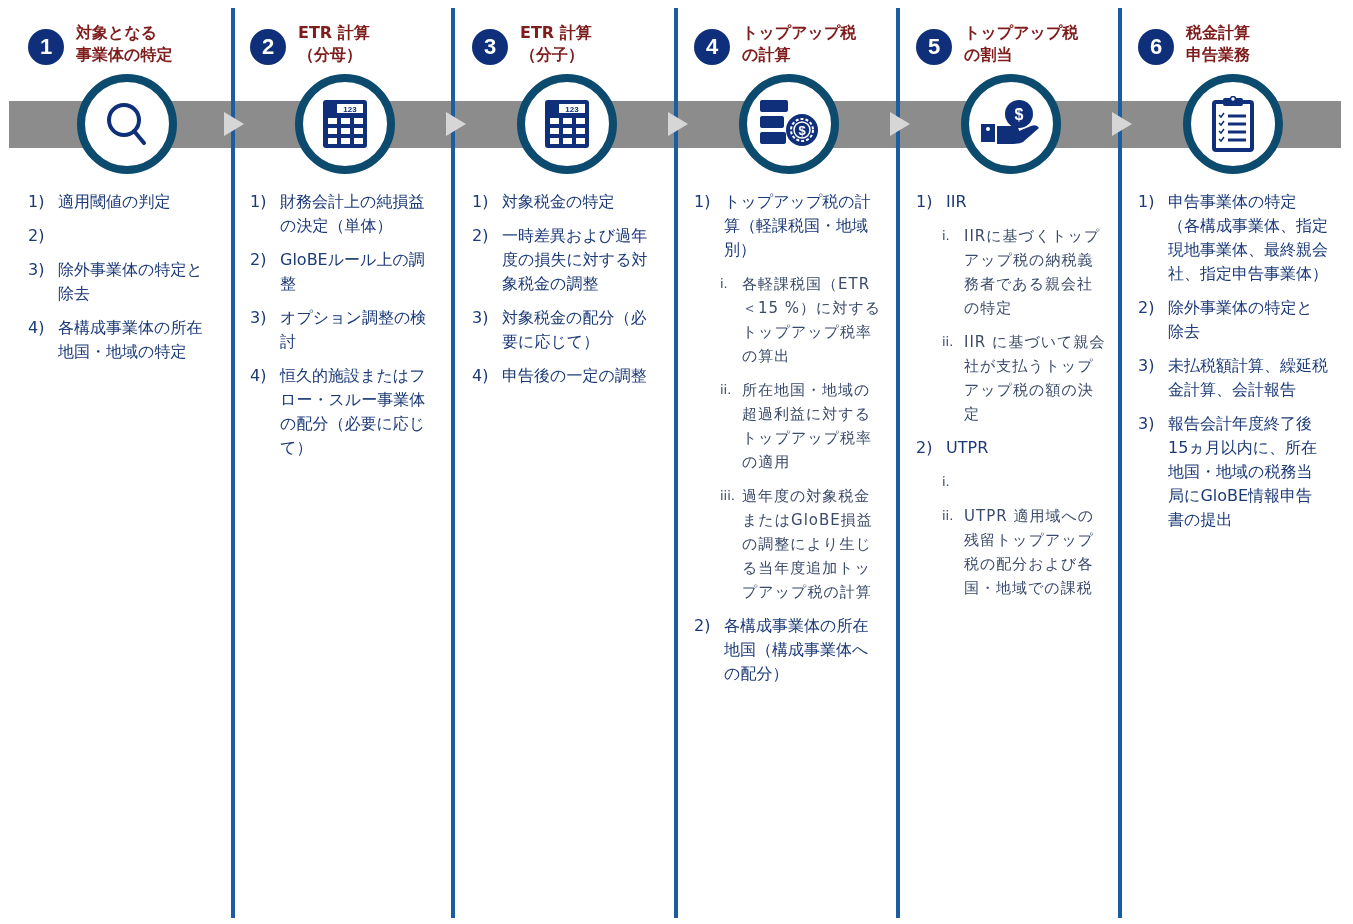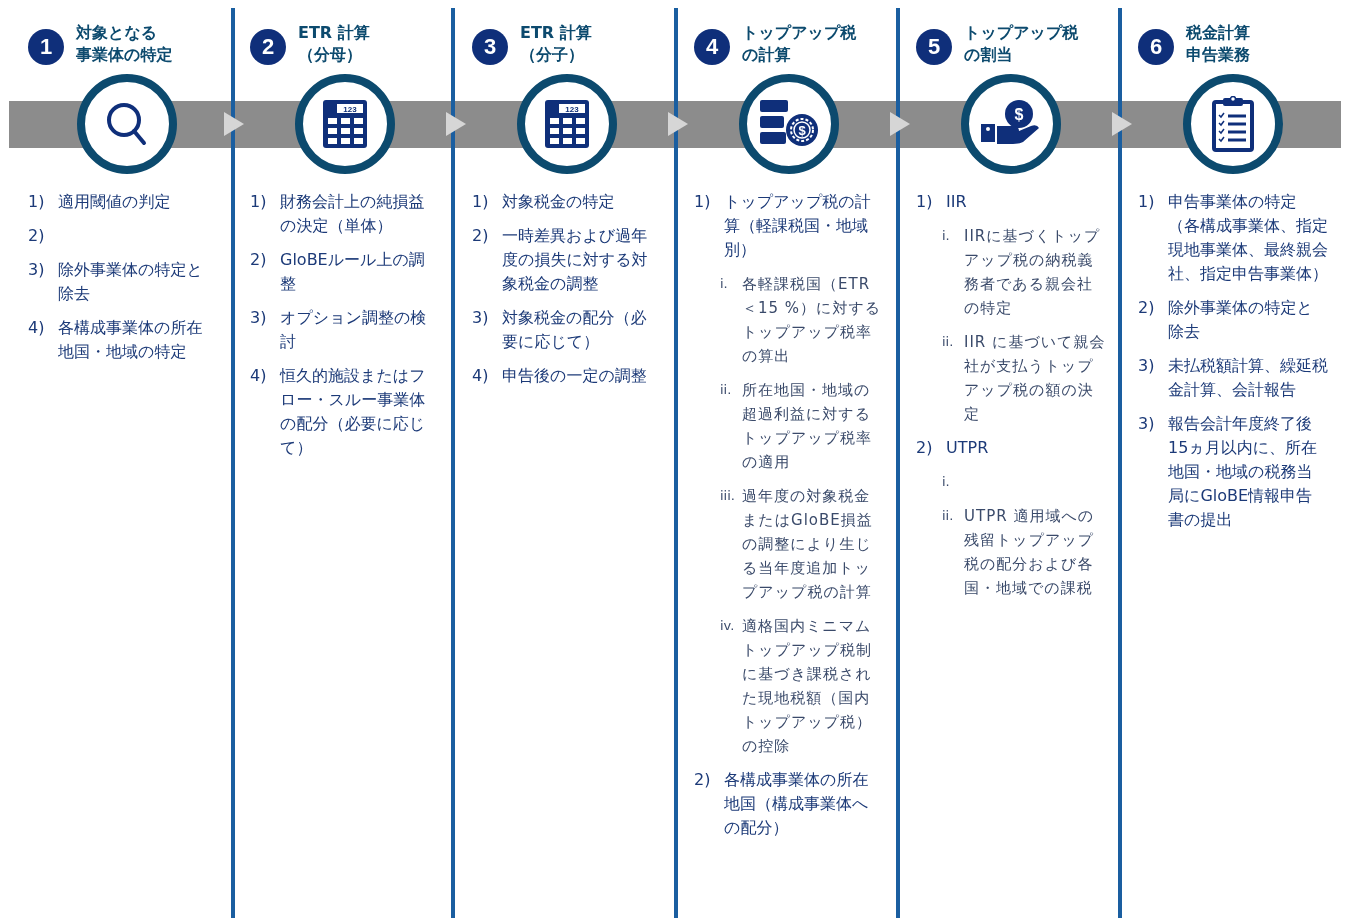--- a/index.html
+++ b/index.html
@@ -4,21 +4,21 @@
 <style>
   * { box-sizing: border-box; margin: 0; padding: 0; }
   html, body { width: 1353px; height: 924px; background: #ffffff; overflow: hidden; }
   body { position: relative; font-family: "DejaVu Sans", "Liberation Sans", sans-serif; color: #1c3a78; }
   .band { position: absolute; left: 9px; top: 101px; width: 1332px; height: 47px; background: #8c8c8c; }
   .divider { position: absolute; top: 8px; width: 4px; height: 910px; background: #1a5ea0; }
   .arrow { position: absolute; top: 112px; width: 0; height: 0; border-top: 12px solid transparent; border-bottom: 12px solid transparent; border-left: 20px solid #d6d6d6; }
   .step { position: absolute; top: 0; height: 924px; }
   .step-head { position: absolute; top: 22px; left: 0; display: flex; align-items: flex-start; }
   .num { width: 36px; height: 36px; border-radius: 50%; background: #0f2f7a; color: #fff; font-weight: bold; font-size: 22px; display: flex; align-items: center; justify-content: center; margin-top: 7px; font-family: "Liberation Sans", sans-serif; }
-  .title { margin-left: 12px; font-size: 16px; font-weight: bold; line-height: 22px; color: #0c4a6e; white-space: pre-line; }
+  .title { margin-left: 12px; font-size: 16px; font-weight: bold; line-height: 22px; color: #7f1d1d; white-space: pre-line; }
   .icon-circle { position: absolute; top: 74px; width: 100px; height: 100px; border-radius: 50%; background: #fff; border: 8px solid #0c4a6e; display: flex; align-items: center; justify-content: center; }
   .items { position: absolute; top: 190px; font-size: 16px; line-height: 24px; color: #1c3a78; }
   .item { display: flex; margin-bottom: 10px; }
   .item .lbl { width: 30px; flex: none; }
   .item .txt { flex: 1; }
   .sub { display: flex; margin: 2px 0 10px 26px; font-size: 15px; line-height: 24px; color: #3a4a6a; }
   .sub .lbl { width: 22px; flex: none; font-size: 13px; }
   .sub .txt { flex: 1; letter-spacing: 1px; }
 </style>
 </head>
@@ -186,24 +186,20 @@
         <span class="txt">各軽課税国（ETR＜15 %）に対するトップアップ税率の算出</span>
       </div>
     <div class="sub">
         <span class="lbl">ii.</span>
         <span class="txt">所在地国・地域の超過利益に対するトップアップ税率の適用</span>
       </div>
     <div class="sub">
         <span class="lbl">iii.</span>
         <span class="txt">過年度の対象税金またはGloBE損益の調整により生じる当年度追加トップアップ税の計算</span>
       </div>
-    <div class="sub">
-        <span class="lbl">iv.</span>
-        <span class="txt">適格国内ミニマムトップアップ税制に基づき課税された現地税額（国内トップアップ税）の控除</span>
-      </div>
     <div class="item">
         <span class="lbl">2)</span>
         <span class="txt">各構成事業体の所在地国（構成事業体への配分）</span>
       </div>
   </div>
 </div>
 
 <div class="step" style="left:916px;width:190px">
   <div class="step-head">
     <div class="num">5</div>

